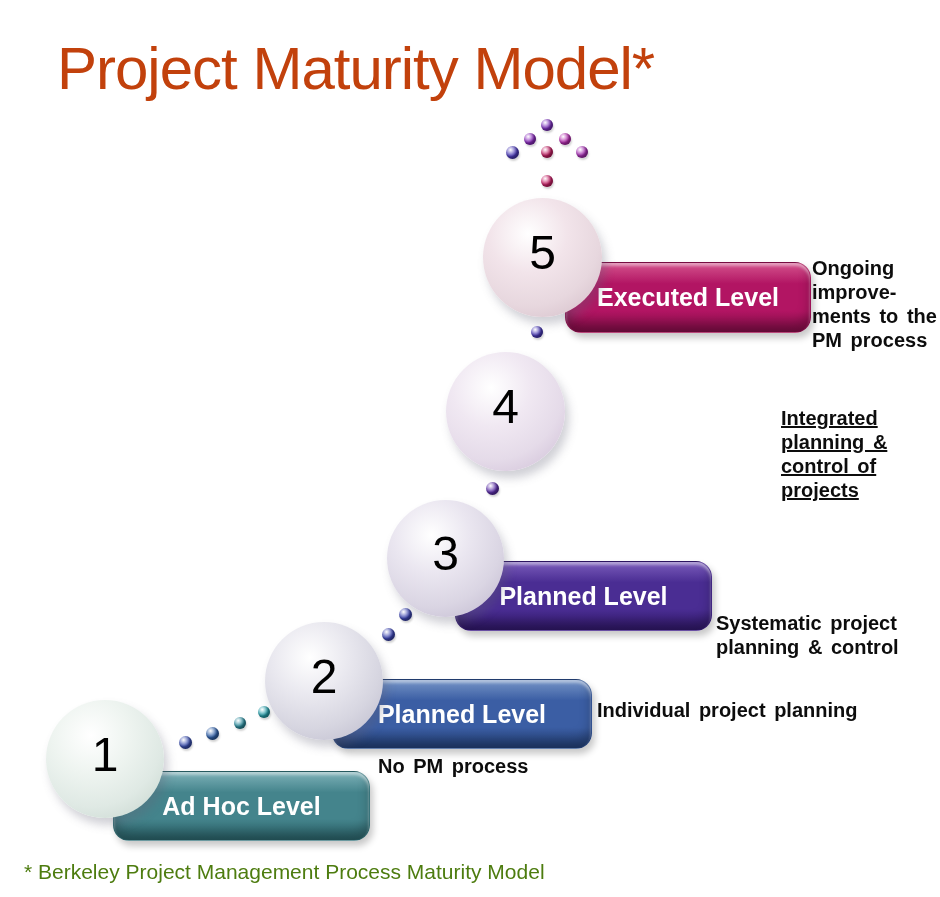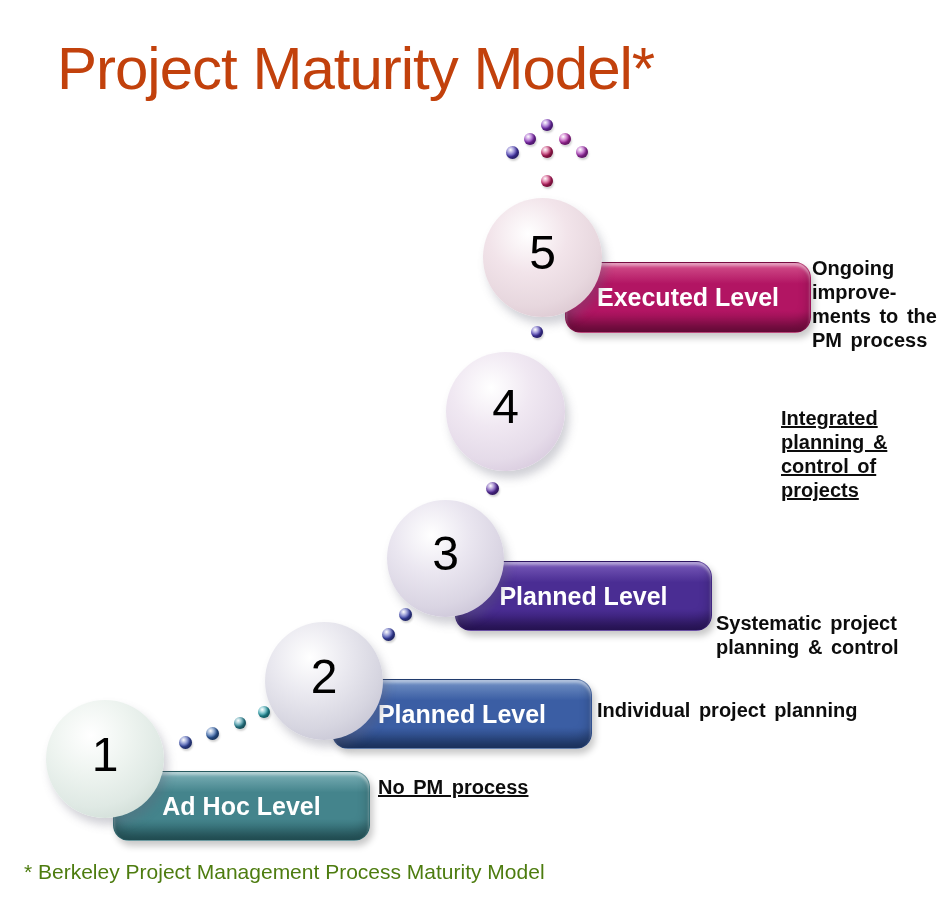--- a/index.html
+++ b/index.html
@@ -45,21 +45,21 @@
       background:linear-gradient(180deg,#7a5cbb 0%,#4a2d93 30%,#4a2d93 70%,#33196e 100%);}
   .p4{left:519px;top:415px;width:254px;height:66px;
       background:linear-gradient(180deg,#c653cb 0%,#a21fa8 30%,#a21fa8 70%,#7a1280 100%);}
   .p5{left:565px;top:262px;width:244px;height:69px;
       background:linear-gradient(180deg,#d4538d 0%,#b21563 30%,#b21563 70%,#870e4a 100%);}
   
   .desc{
     position:absolute;font-weight:bold;font-size:20px;line-height:24px;color:#0d0d0d;
     white-space:pre-line;word-spacing:3px;z-index:1;
   }
-  .d1{left:378px;top:775px;text-decoration:underline;}
+  .d1{left:378px;top:754px;}
   .d2{left:597px;top:698px;}
   .d3{left:716px;top:572px;margin-top:39px;}
   .d4{left:781px;top:406px;text-decoration:underline;}
   .d5{left:812px;top:256px;}
   
   .sphere{
     position:absolute;border-radius:50%;z-index:4;
     box-shadow:inset -2px -2px 3px rgba(0,0,0,.45), 1px 2px 2px rgba(0,0,0,.18);
   }
 </style>

